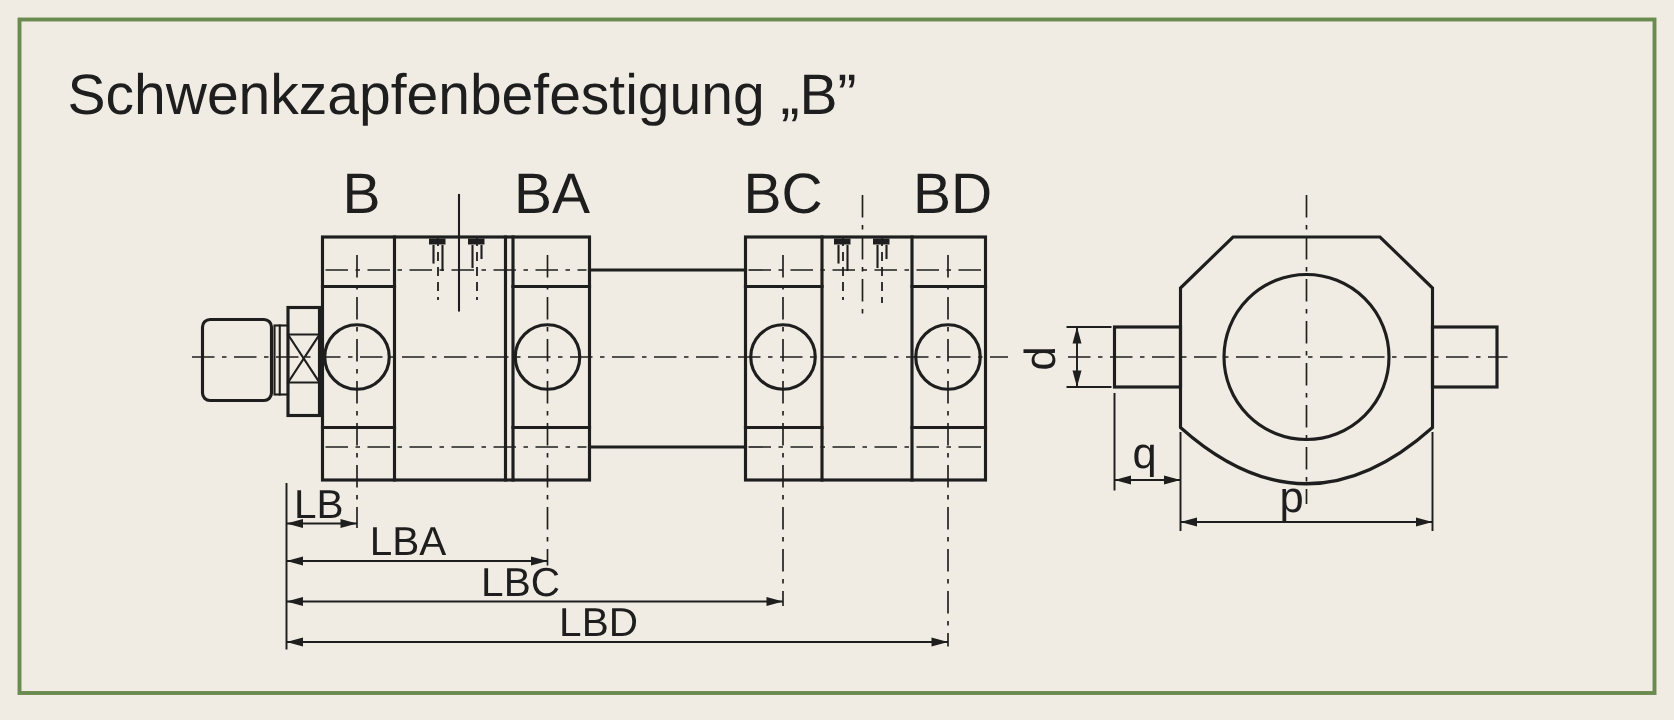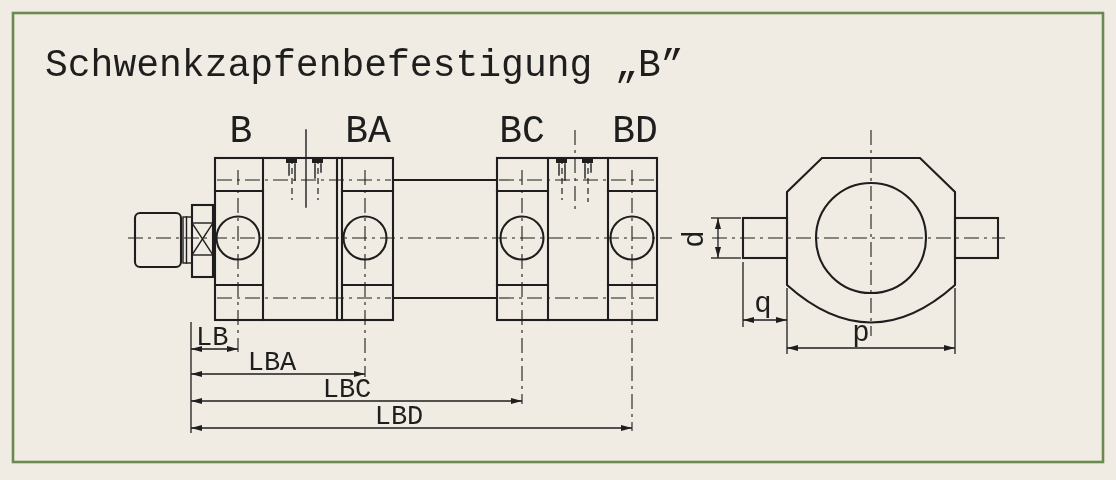--- a/index.html
+++ b/index.html
@@ -1,18 +1,18 @@
 <!DOCTYPE html>
 <html style="--paper: #f1ece3; --ink: #1e1e1e; --frame: #6a8b4f;"><head>
 <meta charset="utf-8">
 <style>
   :root { --paper:#f1ece3; --ink:#1e1e1e; --frame:#6a8b4f; }
   html,body { margin:0; padding:0; }
   body { background:var(--paper); font-family:"Liberation Sans", sans-serif; }
-  .stage { position:relative; width:1116px; height:480px; background:var(--paper); overflow:hidden;font-family:Liberation Mono, monospace; }
+  .stage { position:relative; width:1116px; height:480px; background:var(--paper); overflow:hidden; }
   svg { display:block; }
   svg text { fill:var(--ink); }
   .t-title { font-size:38px; }
   .t-var   { font-size:38px; }
   .t-dim   { font-size:27px; }
   .t-dqp   { font-size:29px; }
   .frame   { fill:none; stroke:var(--frame); stroke-width:2.6; }
   .o2  { stroke:var(--ink); stroke-width:2.1; fill:none; stroke-linecap:square; }
   .o1  { stroke:var(--ink); stroke-width:1.4; fill:none; stroke-linecap:square; }
   .cl  { stroke:var(--ink); stroke-width:1.1; fill:none; stroke-dasharray:15 5 3 5; }

